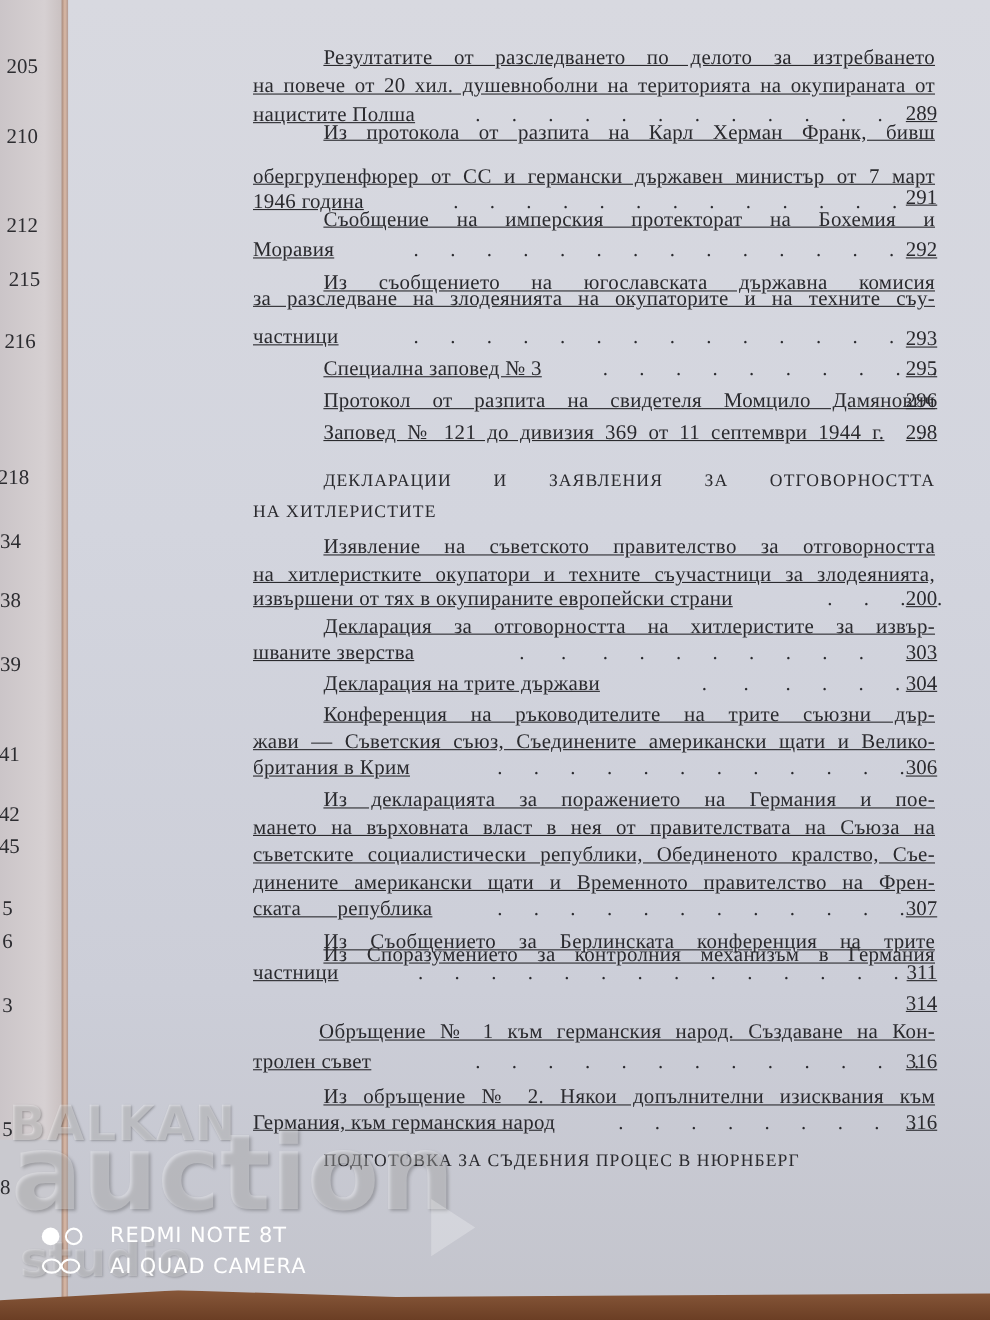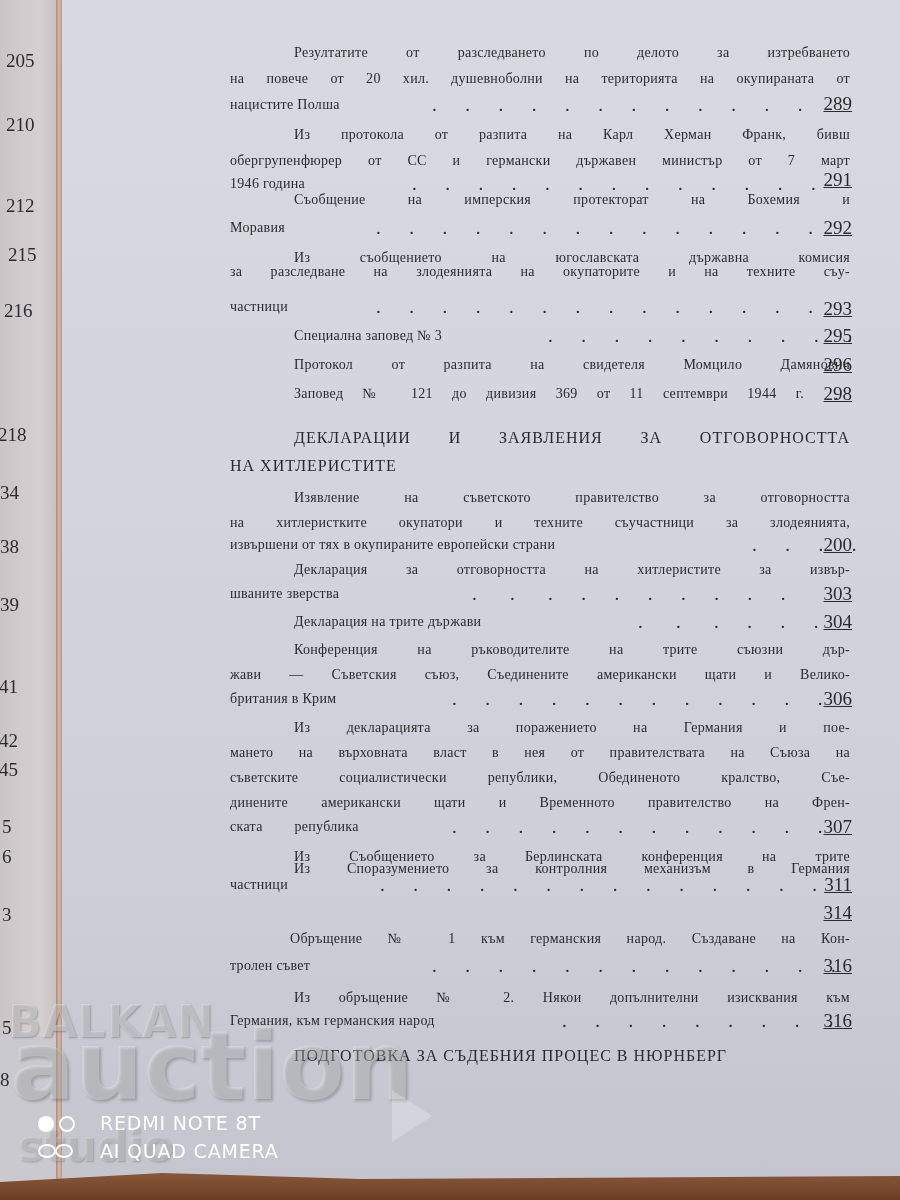--- a/index.html
+++ b/index.html
@@ -24,23 +24,24 @@
     font-family: "Liberation Serif", serif;
   }
   
   .main-page {
     position: absolute; left: 62px; top: 0; width: 838px; height: 1200px;
     background: linear-gradient(180deg, #d8d9e0 0%, #d3d5de 40%, #ccced8 75%, #c3c4cc 100%);
   }
   .toc { position: absolute; left: 0; top: 0; width: 838px; }
   .line {
     position: absolute; left: 168px; width: 620px;
-    font-size: 14px; line-height: 24px; white-space: nowrap;
+    font-size: 19px; line-height: 24px; white-space: nowrap;
     text-align: justify; text-align-last: justify;
     letter-spacing: 0.3px;
+    text-decoration: underline;
   }
   .line.indent { left: 232px; width: 556px; }
   .line.short { text-align-last: left; }
   .dots {
     position: absolute; font-size: 19px; line-height: 24px; white-space: nowrap;
     letter-spacing: 0;
     word-spacing: 0;
   }
   .pnum {
     position: absolute; left: 740px; font-size: 19px; line-height: 24px;
@@ -129,21 +130,21 @@
 
     <div>
       <div class="line indent" style="top:41px">Резултатите от разследването по делото за изтребването</div>
       <div class="line" style="top:67px">на повече от 20 хил. душевноболни на територията на окупираната от</div>
       <div class="line short" style="top:93px;width:180px">нацистите Полша</div>
       <div class="dots" style="left:370px;top:93px">.&nbsp;&nbsp;&nbsp;&nbsp;&nbsp;&nbsp;.&nbsp;&nbsp;&nbsp;&nbsp;&nbsp;&nbsp;.&nbsp;&nbsp;&nbsp;&nbsp;&nbsp;&nbsp;.&nbsp;&nbsp;&nbsp;&nbsp;&nbsp;&nbsp;.&nbsp;&nbsp;&nbsp;&nbsp;&nbsp;&nbsp;.&nbsp;&nbsp;&nbsp;&nbsp;&nbsp;&nbsp;.&nbsp;&nbsp;&nbsp;&nbsp;&nbsp;&nbsp;.&nbsp;&nbsp;&nbsp;&nbsp;&nbsp;&nbsp;.&nbsp;&nbsp;&nbsp;&nbsp;&nbsp;&nbsp;.&nbsp;&nbsp;&nbsp;&nbsp;&nbsp;&nbsp;.&nbsp;&nbsp;&nbsp;&nbsp;&nbsp;&nbsp;.</div>
       <div class="pnum" style="top:92px">289</div>
     </div>
 
     <div>
-      <div class="line indent" style="top:123px">Из протокола от разпита на Карл Херман Франк, бивш</div>
+      <div class="line indent" style="top:109px">Из протокола от разпита на Карл Херман Франк, бивш</div>
       <div class="line" style="top:149px">обергрупенфюрер от СС и германски държавен министър от 7 март</div>
       <div class="line short" style="top:172px;width:120px">1946 година</div>
       <div class="dots" style="left:350px;top:172px">.&nbsp;&nbsp;&nbsp;&nbsp;&nbsp;&nbsp;.&nbsp;&nbsp;&nbsp;&nbsp;&nbsp;&nbsp;.&nbsp;&nbsp;&nbsp;&nbsp;&nbsp;&nbsp;.&nbsp;&nbsp;&nbsp;&nbsp;&nbsp;&nbsp;.&nbsp;&nbsp;&nbsp;&nbsp;&nbsp;&nbsp;.&nbsp;&nbsp;&nbsp;&nbsp;&nbsp;&nbsp;.&nbsp;&nbsp;&nbsp;&nbsp;&nbsp;&nbsp;.&nbsp;&nbsp;&nbsp;&nbsp;&nbsp;&nbsp;.&nbsp;&nbsp;&nbsp;&nbsp;&nbsp;&nbsp;.&nbsp;&nbsp;&nbsp;&nbsp;&nbsp;&nbsp;.&nbsp;&nbsp;&nbsp;&nbsp;&nbsp;&nbsp;.&nbsp;&nbsp;&nbsp;&nbsp;&nbsp;&nbsp;.</div>
       <div class="pnum" style="top:168px">291</div>
     </div>
 
     <div>
       <div class="line indent" style="top:188px">Съобщение на имперския протекторат на Бохемия и</div>
       <div class="line short" style="top:216px;width:100px">Моравия</div>
       <div class="dots" style="left:314px;top:216px">.&nbsp;&nbsp;&nbsp;&nbsp;&nbsp;&nbsp;.&nbsp;&nbsp;&nbsp;&nbsp;&nbsp;&nbsp;.&nbsp;&nbsp;&nbsp;&nbsp;&nbsp;&nbsp;.&nbsp;&nbsp;&nbsp;&nbsp;&nbsp;&nbsp;.&nbsp;&nbsp;&nbsp;&nbsp;&nbsp;&nbsp;.&nbsp;&nbsp;&nbsp;&nbsp;&nbsp;&nbsp;.&nbsp;&nbsp;&nbsp;&nbsp;&nbsp;&nbsp;.&nbsp;&nbsp;&nbsp;&nbsp;&nbsp;&nbsp;.&nbsp;&nbsp;&nbsp;&nbsp;&nbsp;&nbsp;.&nbsp;&nbsp;&nbsp;&nbsp;&nbsp;&nbsp;.&nbsp;&nbsp;&nbsp;&nbsp;&nbsp;&nbsp;.&nbsp;&nbsp;&nbsp;&nbsp;&nbsp;&nbsp;.&nbsp;&nbsp;&nbsp;&nbsp;&nbsp;&nbsp;.</div>

